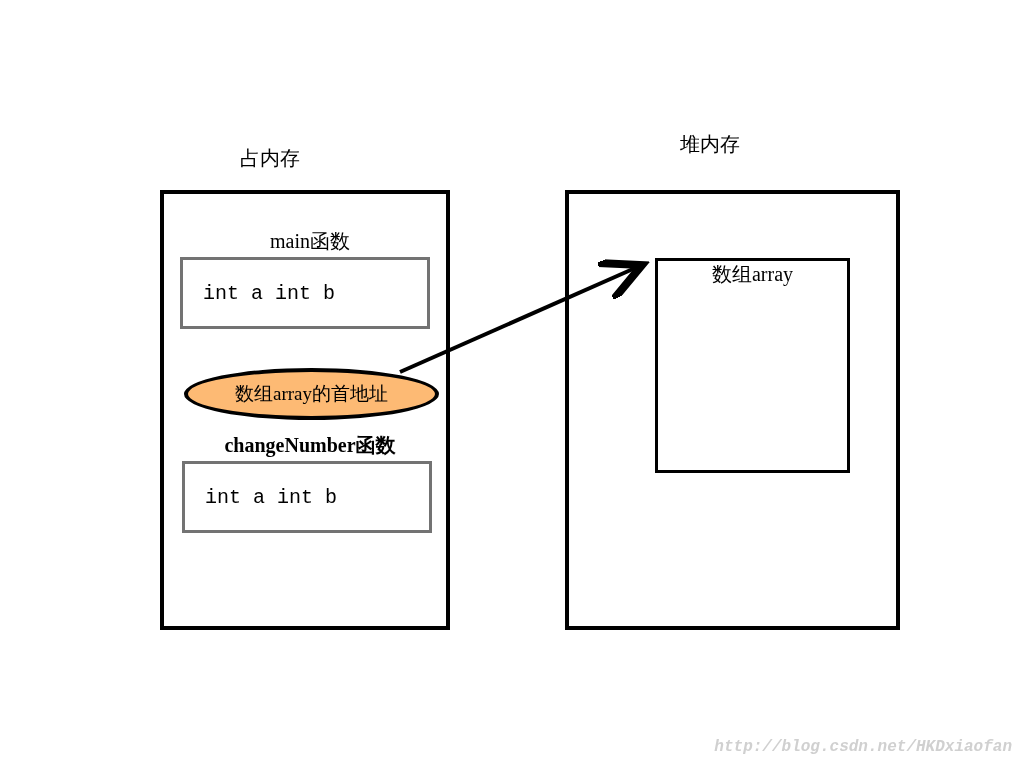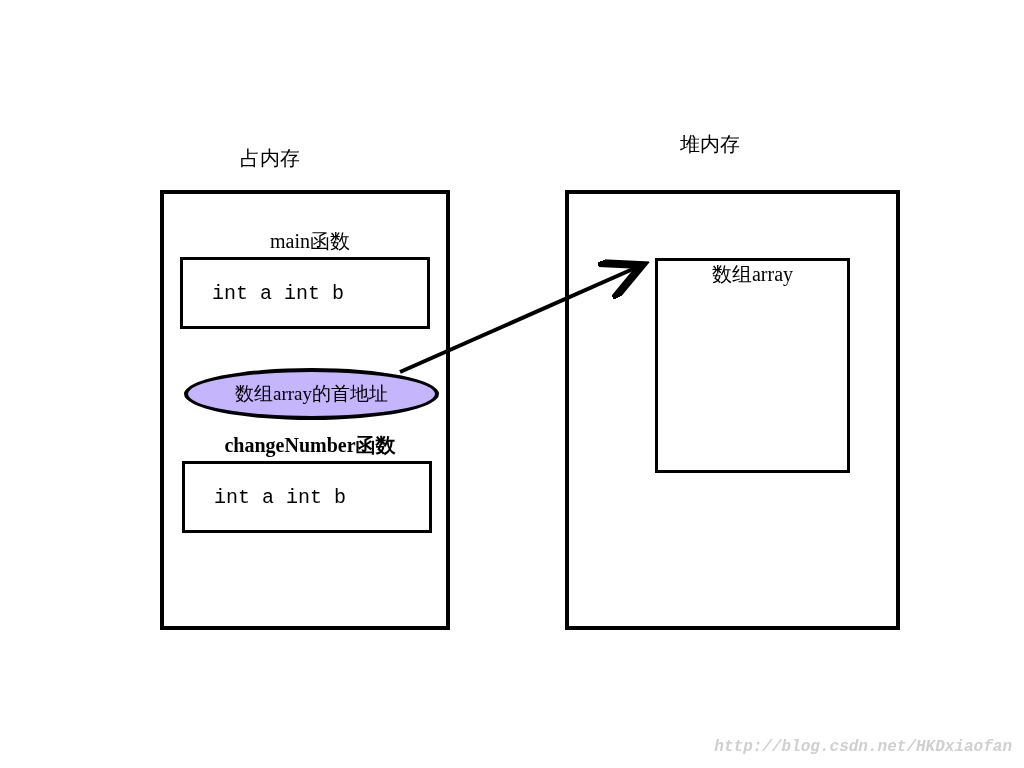--- a/index.html
+++ b/index.html
@@ -20,38 +20,38 @@
       position: absolute;
       border: 4px solid #000;
       background: #fff;
     }
     .func-label {
       position: absolute;
       text-align: center;
     }
     .var-box {
       position: absolute;
-      border: 3px solid #000000;
+      border: 3px solid #737373;
       background: #fff;
       display: flex;
       align-items: center;
-      padding-left: 29px;
+      padding-left: 20px;
     }
     .var-text {
       font-family: "Courier New", monospace;
       font-size: 20px;
     }
     .ellipse {
       position: absolute;
       border: 4px solid #000;
       border-radius: 50%;
       display: flex;
       align-items: center;
       justify-content: center;
-      background: #c4b5fd;
+      background: #fdba74;
     }
     .heap-item {
       position: absolute;
       border: 3px solid #000;
       background: #fff;
       display: flex;
       align-items: flex-start;
       justify-content: center;
     }
     .watermark {

